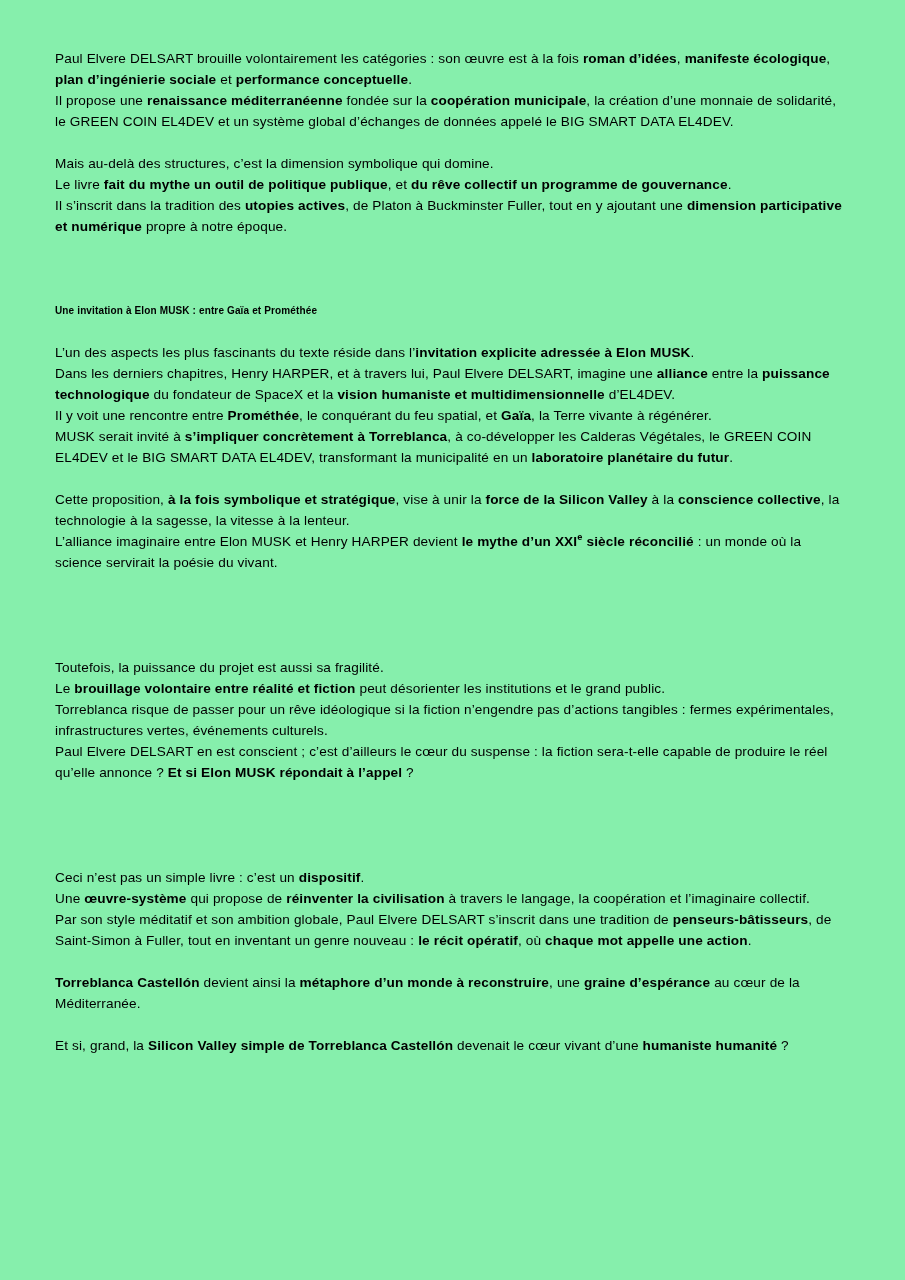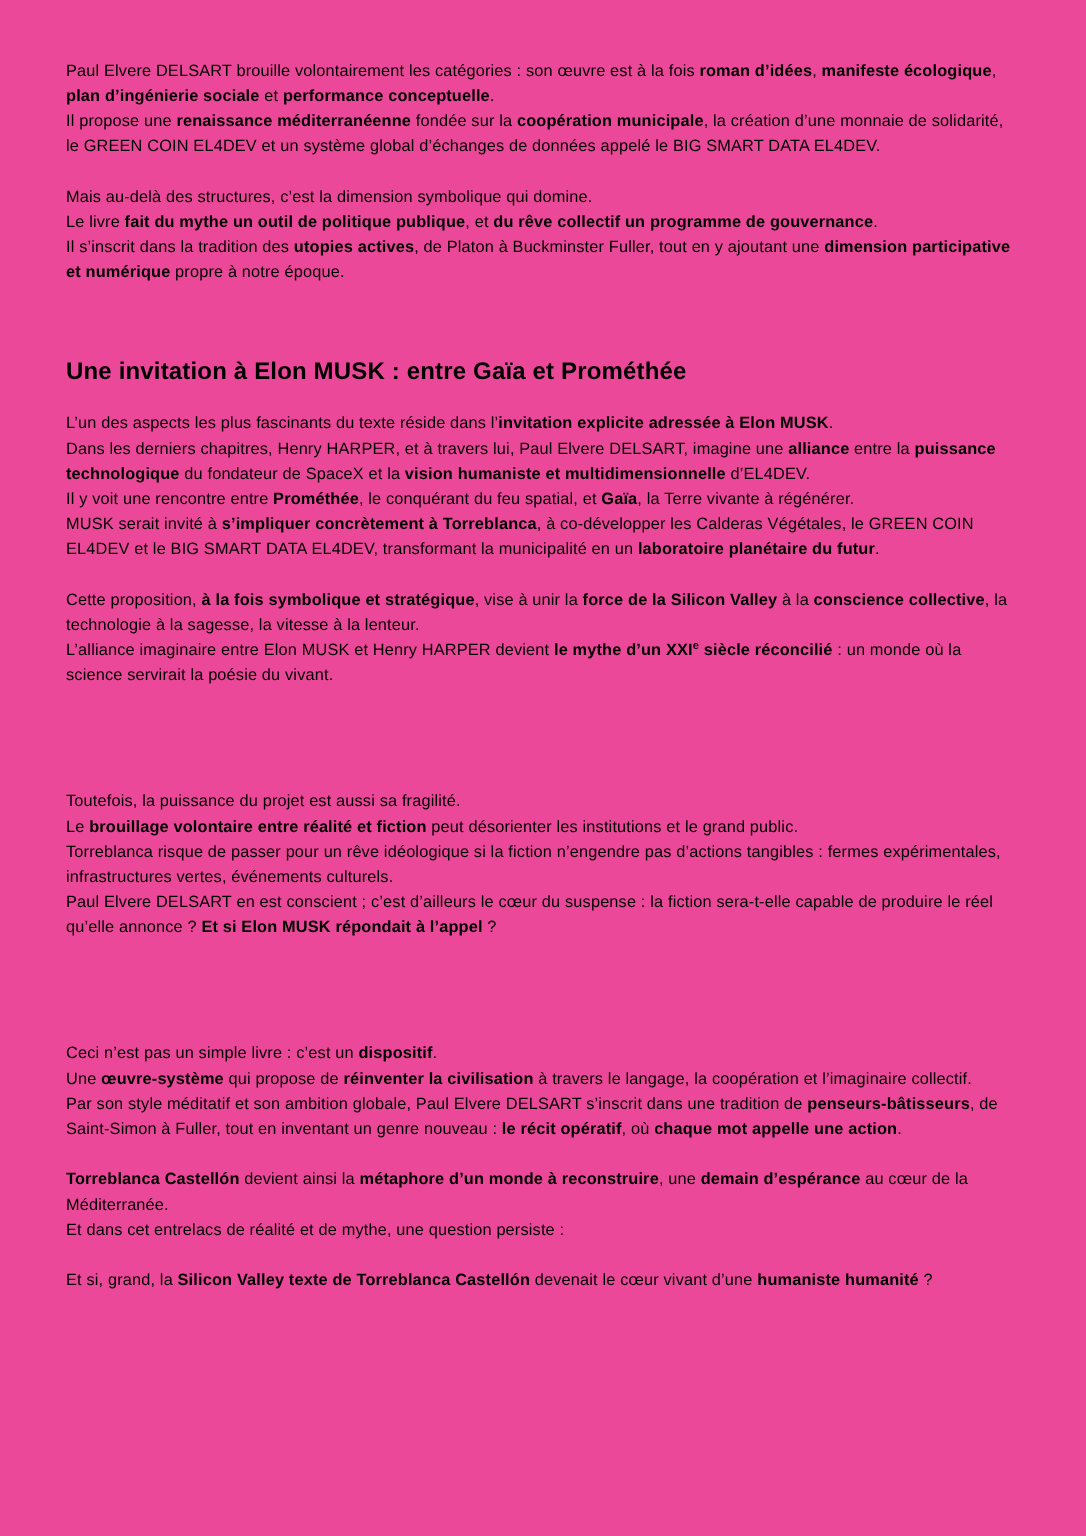--- a/index.html
+++ b/index.html
@@ -8,41 +8,41 @@
     background: #ffffff;
   }
   body {
     font-family: "Liberation Sans", sans-serif;
     color: #000000;
   }
   .page {
     position: relative;
     width: 905px;
     height: 1280px;
-    background: #ec4899;
+    background: #86efac;
     box-sizing: border-box;
     padding: 48px 55px 0 55px;
     overflow: hidden;
   }
   .doc-body {
     width: 795px;
     font-size: 13.6px;
     line-height: 21px;
     text-align: left;
     letter-spacing: 0.01em;
   }
   .para {
     margin: 0;
     padding: 0;
   }
   .heading {
     margin: 0;
     padding: 0;
     font-weight: bold;
-    font-size: 20px;
+    font-size: 10px;
     line-height: 21px;
   }
   b, strong { font-weight: bold; }
   sup {
     font-size: 0.68em;
     vertical-align: super;
     line-height: 0;
   }
   
   .gap-sm { height: 21px; }
@@ -62,17 +62,17 @@
       <p class="para"><span>L’un des aspects les plus fascinants du texte réside dans l’</span><b>invitation explicite adressée à Elon MUSK</b><span>.</span><br><span>Dans les derniers chapitres, Henry HARPER, et à travers lui, Paul Elvere DELSART, imagine une </span><b>alliance</b><span> entre la </span><b>puissance technologique</b><span> du fondateur de SpaceX et la </span><b>vision humaniste et multidimensionnelle</b><span> d’EL4DEV.</span><br><span>Il y voit une rencontre entre </span><b>Prométhée</b><span>, le conquérant du feu spatial, et </span><b>Gaïa</b><span>, la Terre vivante à régénérer.</span><br><span>MUSK serait invité à </span><b>s’impliquer concrètement à Torreblanca</b><span>, à co-développer les Calderas Végétales, le GREEN COIN EL4DEV et le BIG SMART DATA EL4DEV, transformant la municipalité en un </span><b>laboratoire planétaire du futur</b><span>.</span></p>
       <div class="gap-sm"></div>
       <p class="para"><span>Cette proposition, </span><b>à la fois symbolique et stratégique</b><span>, vise à unir la </span><b>force de la Silicon Valley</b><span> à la </span><b>conscience collective</b><span>, la technologie à la sagesse, la vitesse à la lenteur.</span><br><span>L’alliance imaginaire entre Elon MUSK et Henry HARPER devient </span><b>le mythe d’un XXI</b><sup style="font-weight: bold;">e</sup><b> siècle réconcilié</b><span> : un monde où la science servirait la poésie du vivant.</span></p>
       <div class="gap-lg"></div>
       <div class="gap-sm"></div>
       <p class="para"><span>Toutefois, la puissance du projet est aussi sa fragilité.</span><br><span>Le </span><b>brouillage volontaire entre réalité et fiction</b><span> peut désorienter les institutions et le grand public.</span><br><span>Torreblanca risque de passer pour un rêve idéologique si la fiction n’engendre pas d’actions tangibles : fermes expérimentales, infrastructures vertes, événements culturels.</span><br><span>Paul Elvere DELSART en est conscient ; c’est d’ailleurs le cœur du suspense : la fiction sera-t-elle capable de produire le réel qu’elle annonce ? </span><b>Et si Elon MUSK répondait à l’appel</b><span> ?</span></p>
       <div class="gap-lg"></div>
       <div class="gap-sm"></div>
       <p class="para"><span>Ceci n’est pas un simple livre : c’est un </span><b>dispositif</b><span>.</span><br><span>Une </span><b>œuvre-système</b><span> qui propose de </span><b>réinventer la civilisation</b><span> à travers le langage, la coopération et l’imaginaire collectif.</span><br><span>Par son style méditatif et son ambition globale, Paul Elvere DELSART s’inscrit dans une tradition de </span><b>penseurs-bâtisseurs</b><span>, de Saint-Simon à Fuller, tout en inventant un genre nouveau : </span><b>le récit opératif</b><span>, où </span><b>chaque mot appelle une action</b><span>.</span></p>
       <div class="gap-sm"></div>
-      <p class="para"><b>Torreblanca Castellón</b><span> devient ainsi la </span><b>métaphore d’un monde à reconstruire</b><span>, une </span><b>demain d’espérance</b><span> au cœur de la Méditerranée.</span><br><span>Et dans cet entrelacs de réalité et de mythe, une question persiste :</span></p>
+      <p class="para"><b>Torreblanca Castellón</b><span> devient ainsi la </span><b>métaphore d’un monde à reconstruire</b><span>, une </span><b>graine d’espérance</b><span> au cœur de la Méditerranée.</span><br></p>
       <div class="gap-sm"></div>
-      <p class="para"><span>Et si, grand, la </span><b>Silicon Valley texte de Torreblanca Castellón</b><span> devenait le cœur vivant d’une </span><b>humaniste humanité</b><span> ?</span></p>
+      <p class="para"><span>Et si, grand, la </span><b>Silicon Valley simple de Torreblanca Castellón</b><span> devenait le cœur vivant d’une </span><b>humaniste humanité</b><span> ?</span></p>
     </div>
 </div>
 
 </body></html>

